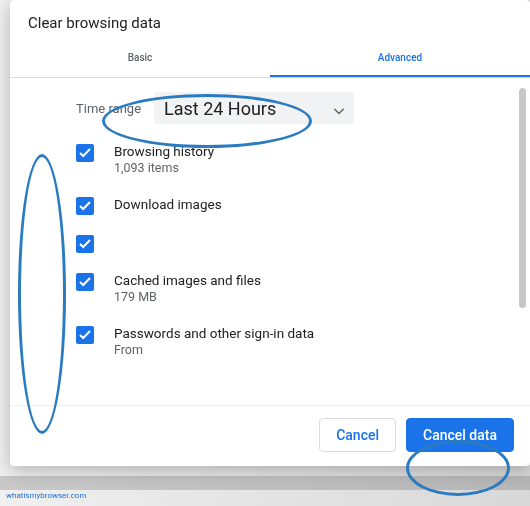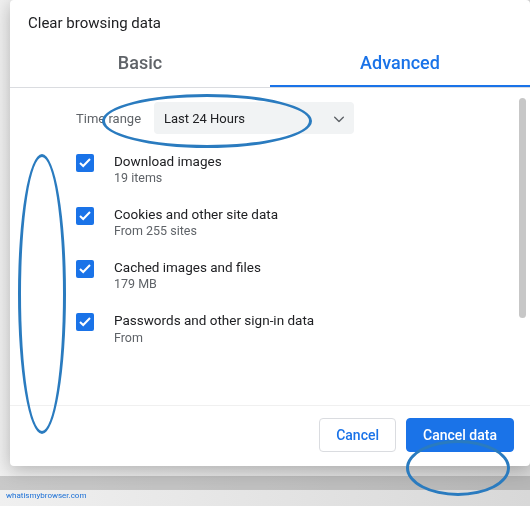--- a/index.html
+++ b/index.html
@@ -34,21 +34,21 @@
     padding: 14px 18px 10px 18px;
   }
   .tabs {
     display: flex;
     border-bottom: 1px solid #dadce0;
   }
   .tab {
     flex: 1;
     text-align: center;
     padding: 10px 0 12px 0;
-    font-size: 18px;
+    font-size: 10px;
     font-weight: 500;
     color: #5f6368;
     cursor: pointer;
     border-bottom: 2px solid transparent;
   }
   .tab.active {
     color: #1a73e8;
     border-bottom: 2px solid #1a73e8;
   }
   .scroll-area {
@@ -69,21 +69,21 @@
   .row-time .lbl {
     font-size: 13px; color:#5f6368; width: 78px;
   }
   .select {
     width: 200px;
     height: 32px;
     background: #f1f3f4;
     border-radius: 4px;
     display: flex; align-items: center;
     padding: 0 10px;
-    font-size: 13px; color:#202124;
+    font-size: 18px; color:#202124;
     cursor: pointer;
     position: relative;
   }
   .select .chev {
     position:absolute; right:10px; top:50%; transform:translateY(-50%);
   }
   .item {
     display: flex; align-items: flex-start;
     margin-bottom: 18px;
   }
@@ -156,42 +156,48 @@
       <div class="select">
         <span>Last 24 Hours</span>
         <span class="chev">
           <svg width="10" height="6" viewBox="0 0 10 6">
               <path d="M0 0 L5 5 L10 0" fill="none" stroke="#5f6368" stroke-width="1.4"></path>
             </svg>
         </span>
       </div>
     </div>
 
+    <div class="item">
+      <div class="checkbox">
+        <svg viewBox="0 0 12 12">
+            <path d="M1 6 L4.2 9 L11 2" stroke="#fff" stroke-width="2" fill="none"></path>
+          </svg>
+      </div>
+      <div class="item-text">
+        <div class="name">Browsing history</div>
+        <div class="sub">1,093 items</div>
+      </div>
+    </div>
 
     <div class="item">
       <div class="checkbox">
         <svg viewBox="0 0 12 12">
             <path d="M1 6 L4.2 9 L11 2" stroke="#fff" stroke-width="2" fill="none"></path>
           </svg>
       </div>
       <div class="item-text">
         <div class="name">Download images</div>
-        <div class="sub">19 items</div>
-      </div>
-    </div>
-
-    <div class="item">
-      <div class="checkbox">
-        <svg viewBox="0 0 12 12">
-            <path d="M1 6 L4.2 9 L11 2" stroke="#fff" stroke-width="2" fill="none"></path>
-          </svg>
-      </div>
-      <div class="item-text">
-        <div class="name">Cookies and other site data</div>
-        <div class="sub">From 255 sites</div>
+      </div>
+    </div>
+
+    <div class="item">
+      <div class="checkbox">
+        <svg viewBox="0 0 12 12">
+            <path d="M1 6 L4.2 9 L11 2" stroke="#fff" stroke-width="2" fill="none"></path>
+          </svg>
       </div>
     </div>
 
     <div class="item">
       <div class="checkbox">
         <svg viewBox="0 0 12 12">
             <path d="M1 6 L4.2 9 L11 2" stroke="#fff" stroke-width="2" fill="none"></path>
           </svg>
       </div>
       <div class="item-text">

